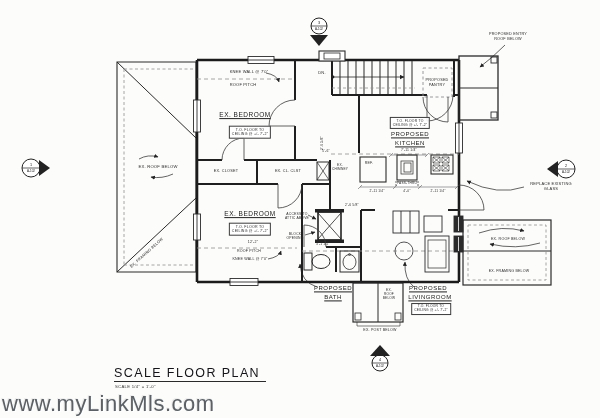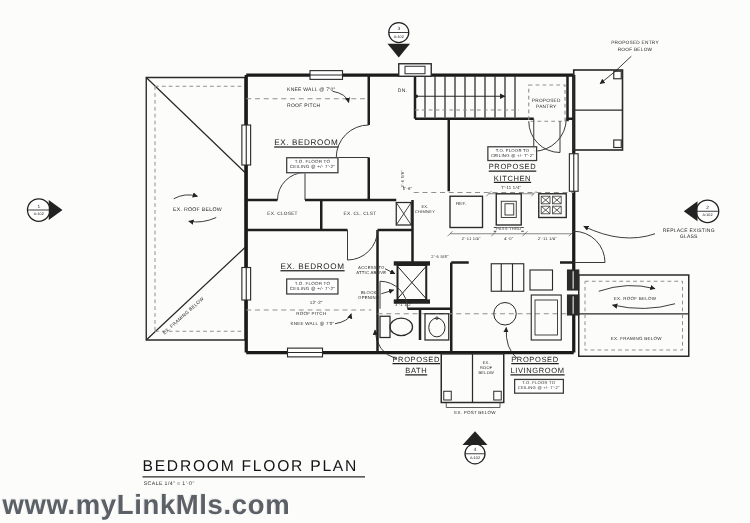--- a/index.html
+++ b/index.html
@@ -10,21 +10,21 @@
        transform:translate(-50%,-50%);line-height:1.2;letter-spacing:.2px;}
   .room{text-decoration:underline;letter-spacing:.5px;color:#222;}
   .cbox{border:.6px solid #3a3a3a;padding:1px 2px;background:rgba(255,255,255,.9);}
   .rot42{transform:translate(-50%,-50%) rotate(-42deg);}
   .rot90{transform:translate(-50%,-50%) rotate(-90deg);}
   .abs{position:absolute;color:#1c1c1e;}
   .title{font-size:12.5px;letter-spacing:1.4px;border-bottom:1.4px solid #2a2a2a;
          padding:0 6px 1px 0;color:#141418;}
   .scale{font-size:4.2px;color:#333;letter-spacing:.3px;}
   .wm{font-size:22px;color:#5b6166;letter-spacing:.5px;
-      text-shadow:1px 1px 0 #ffffff,-1px -1px 0 #ededed,0 0 1px #b9bcbe;font-weight:bold;}
+      text-shadow:1px 1px 0 #ffffff,-1px -1px 0 #ededed,0 0 1px #b9bcbe;}
   .mtxt{position:absolute;color:#222;transform:translate(-50%,-50%);text-align:center;}
 </style>
 </head>
 <body>
 
 <div id="stage">
 
 <svg id="plan-svg" width="600" height="418" viewBox="0 0 600 418">
   <defs>
     <marker id="ah" markerWidth="7" markerHeight="7" refX="5.5" refY="3" orient="auto">
@@ -281,18 +281,18 @@
 <span class="lbl room" style="left:333px;top:298px;font-size:6px">BATH</span>
 <span class="lbl" style="left:389px;top:295px;font-size:3.2px">EX.
 ROOF
 BELOW</span>
 <span class="lbl room" style="left:428px;top:289px;font-size:6px">PROPOSED</span>
 <span class="lbl room" style="left:430px;top:298px;font-size:6px">LIVINGROOM</span>
 <span class="lbl cbox" style="left:431px;top:309px;font-size:3.3px">T.O. FLOOR TO
 CEILING @ +/- 7'-2"</span>
 <span class="lbl" style="left:380px;top:330px;font-size:3.6px">EX. POST BELOW</span>
 
-<div class="abs title" style="left:114px;top:366px">BEDROOM FLOOR PLAN</div>
+<div class="abs title" style="left:114px;top:366px">SCALE FLOOR PLAN</div>
 <div class="abs scale" style="left:115px;top:384px">SCALE 1/4" = 1'-0"</div>
 
 <div class="abs wm" style="left:2px;top:391px">www.myLinkMls.com</div>
 
 </div>
 
 </body></html>

